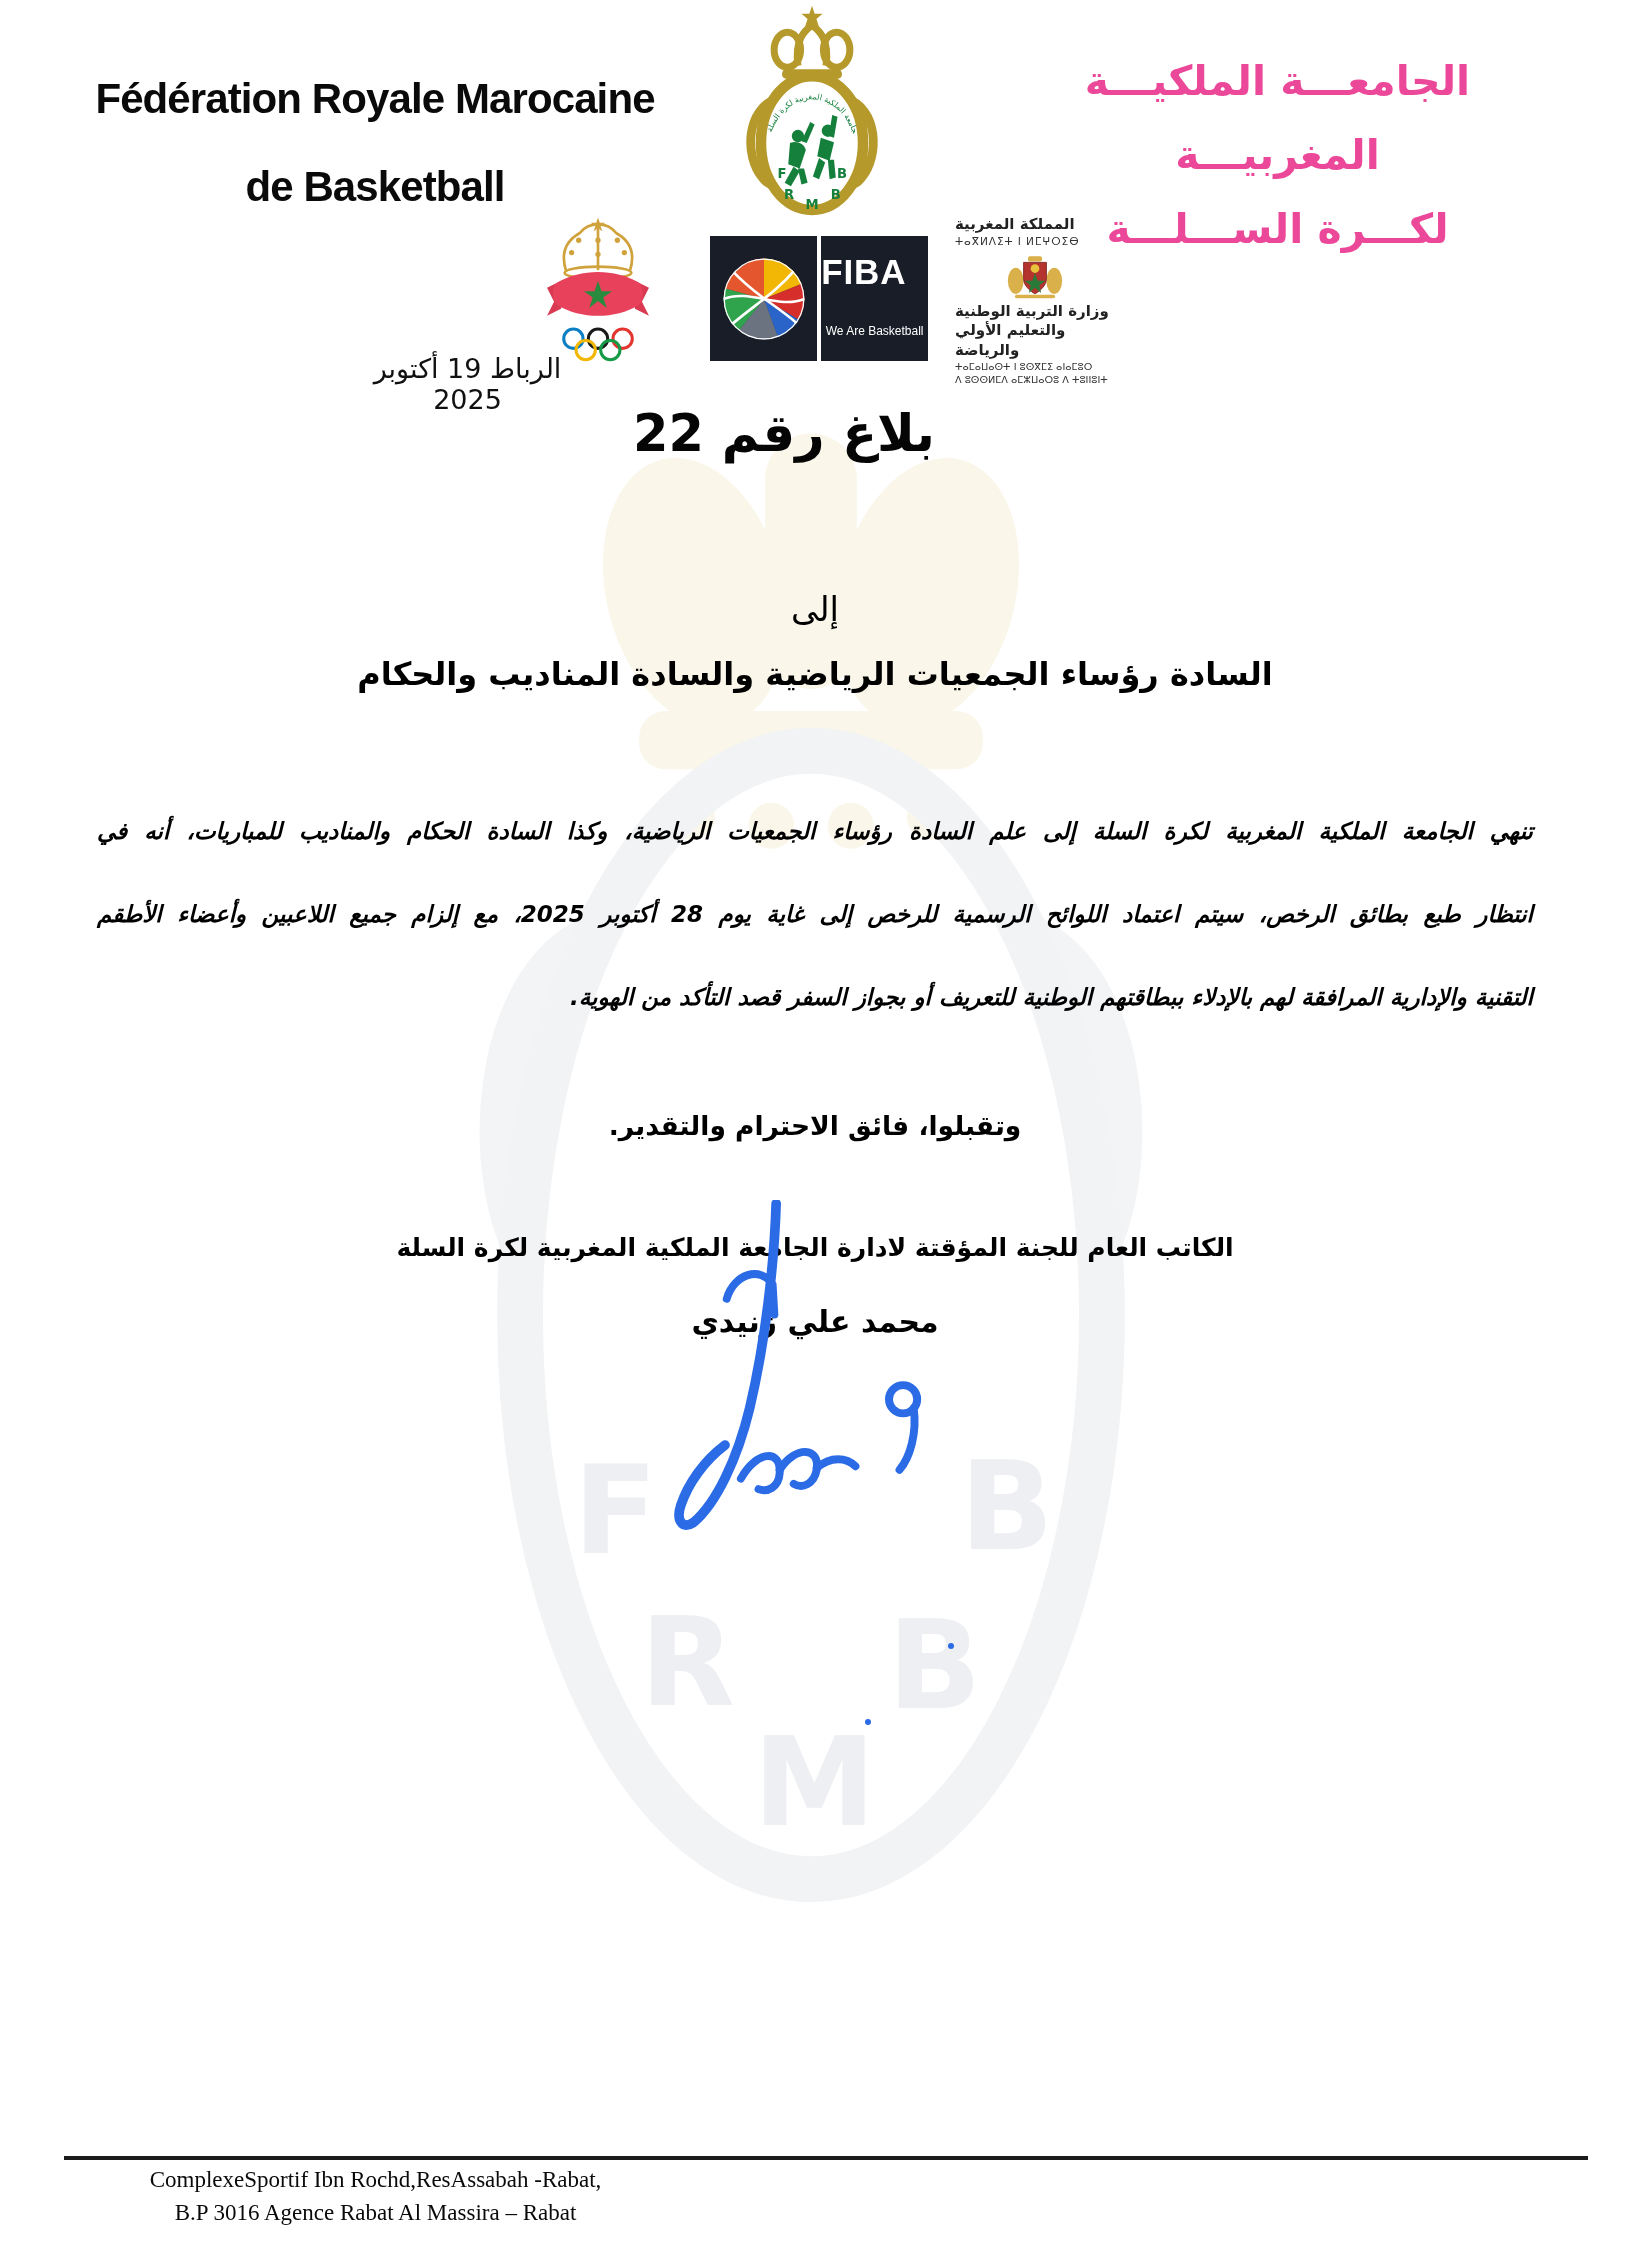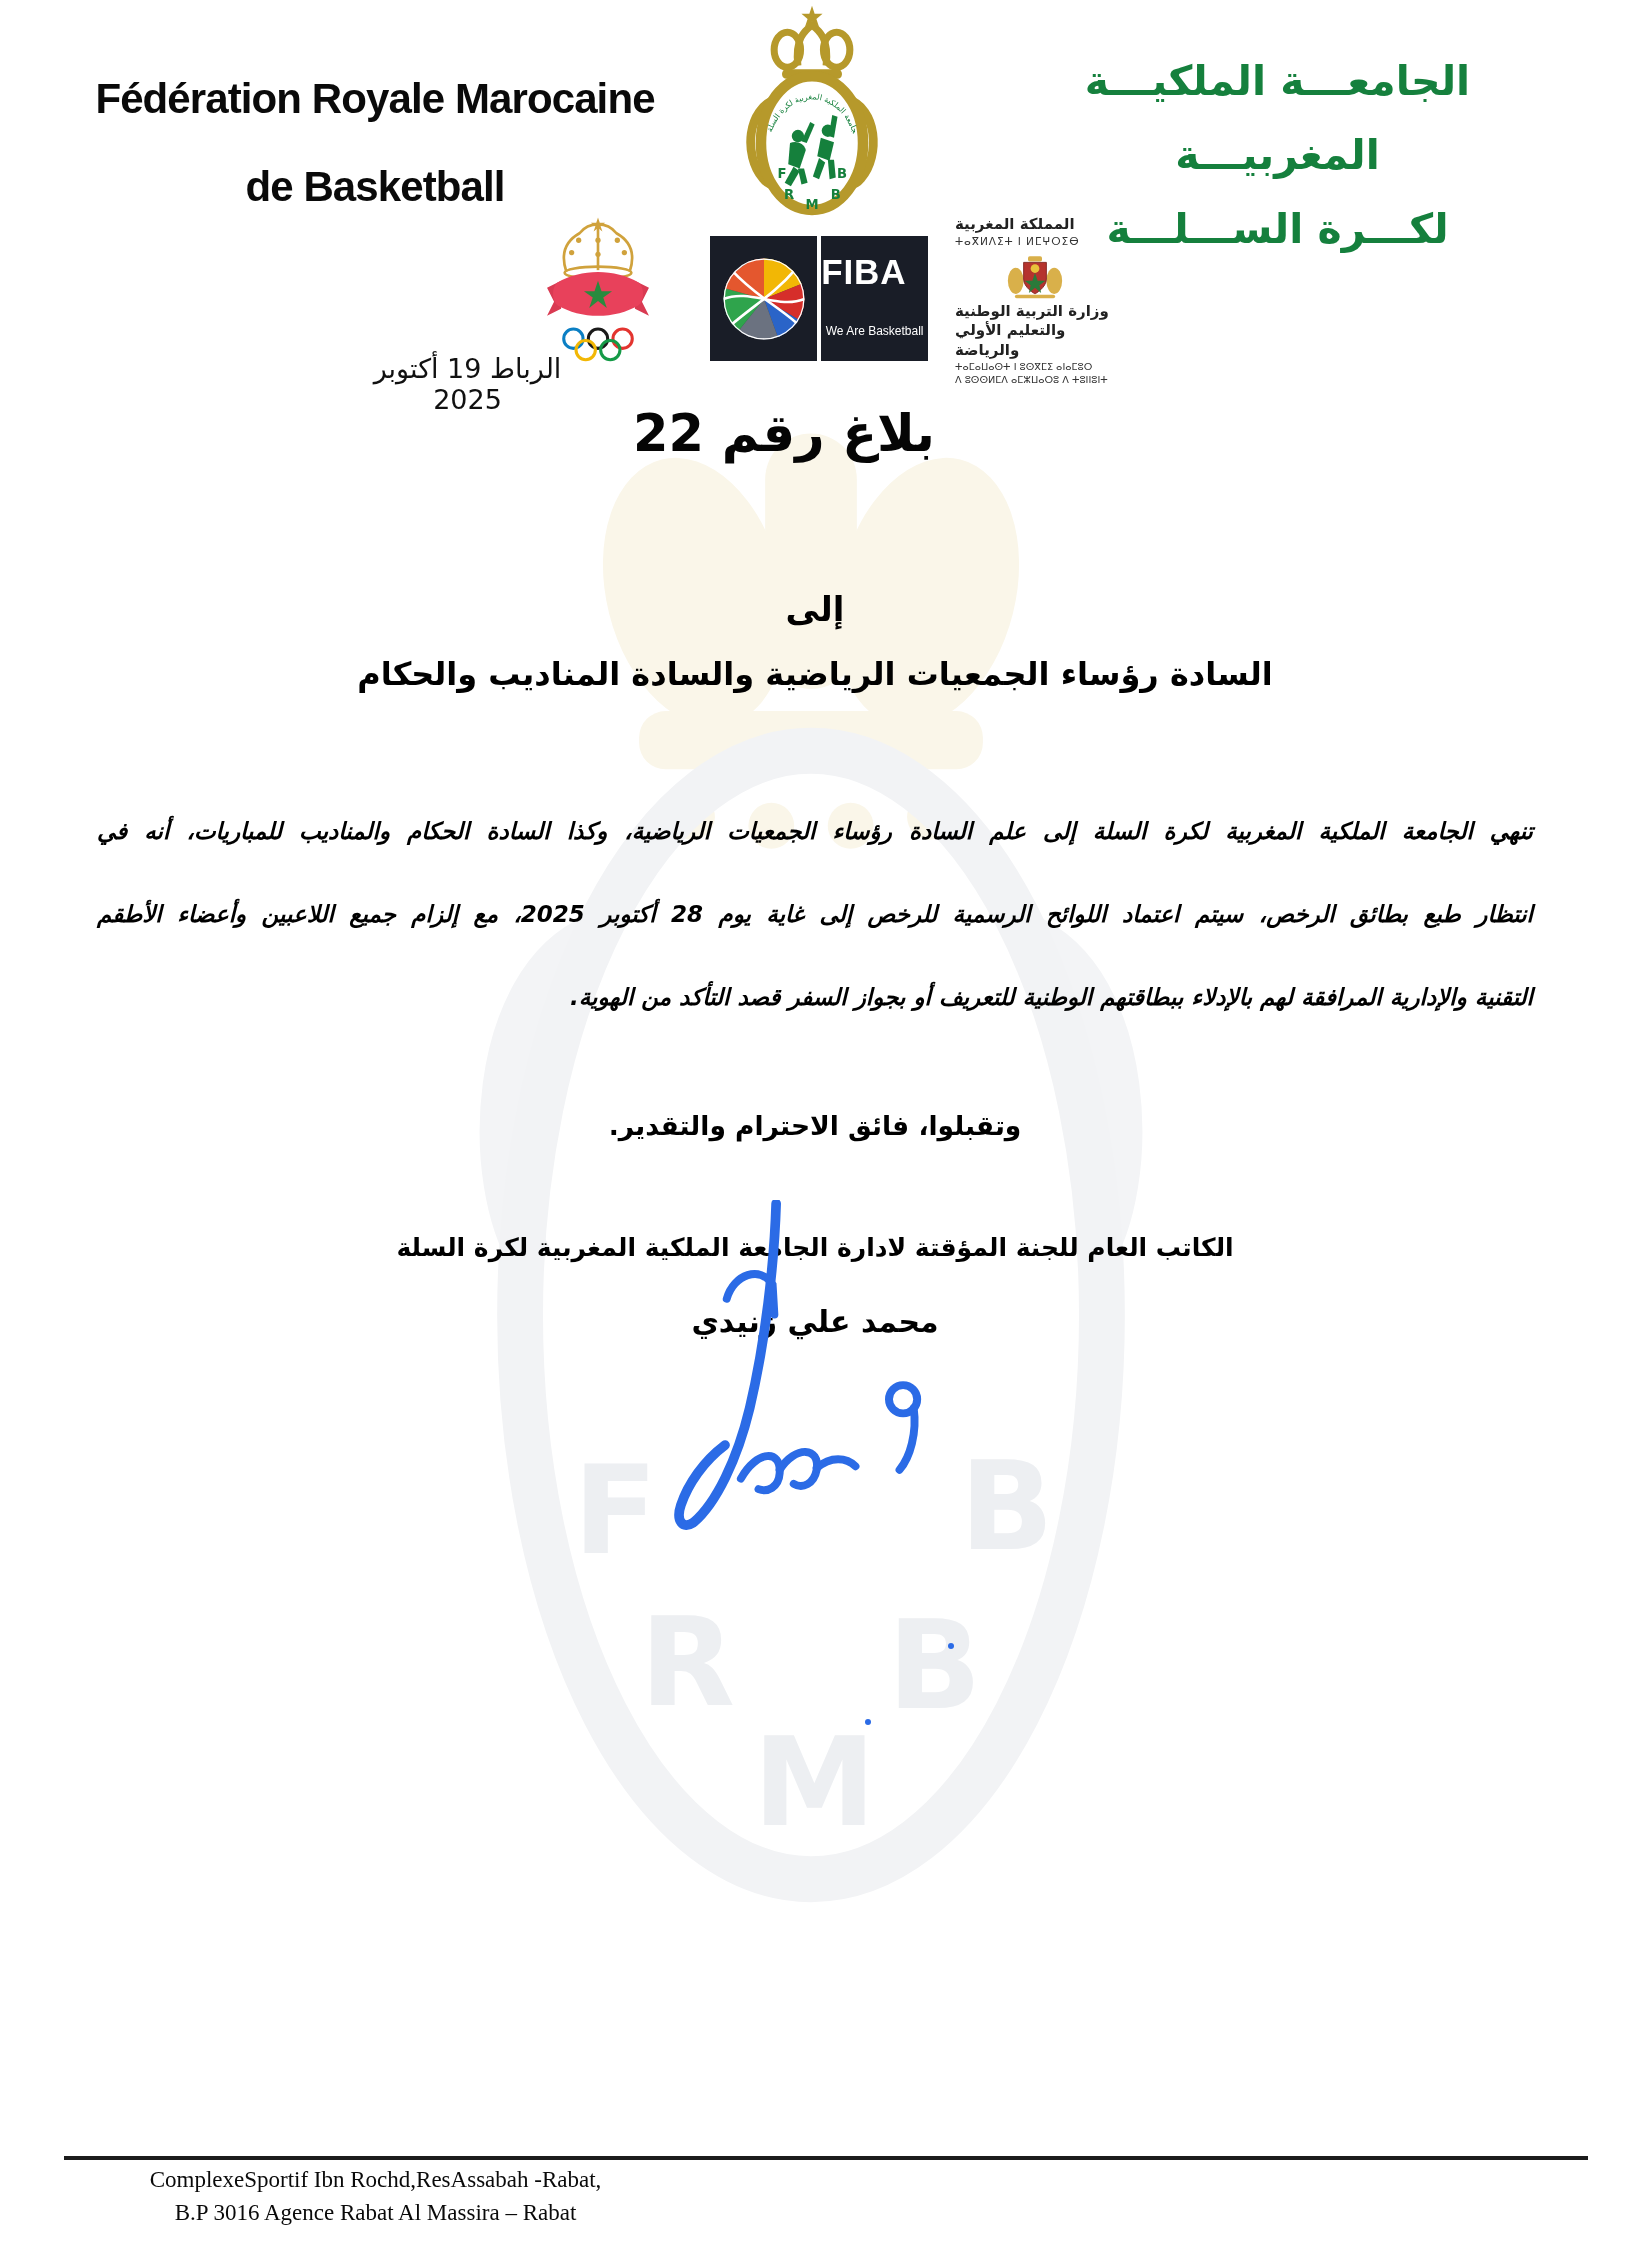--- a/index.html
+++ b/index.html
@@ -11,35 +11,35 @@
   .abs{position:absolute;}
 
   
   .org-fr{
     left:62px;top:55px;width:626px;text-align:center;
     font-family:"Liberation Sans",sans-serif;font-weight:bold;
     font-size:42px;line-height:88px;letter-spacing:-0.9px;color:#0a0a0a;
   }
   .org-ar{
     left:995px;top:44px;width:565px;text-align:center;direction:rtl;
-    font-weight:bold;font-size:41px;line-height:74px;color:#15803d;
+    font-weight:bold;font-size:41px;line-height:74px;color:#ec4899;
   }
 
   
   .date-line{
     left:344px;top:353px;width:247px;text-align:center;direction:rtl;
     font-size:27px;color:#111;
   }
   .doc-title{
     left:0;top:404px;width:1568px;text-align:center;direction:rtl;
     font-weight:bold;font-size:51px;color:#050505;
   }
   .to-label{
     left:0;top:589px;width:1630px;text-align:center;direction:rtl;
-    font-weight:bold;font-size:34px;
+    font-weight:normal;font-size:34px;
   }
   .addressee{
     left:0;top:655px;width:1630px;text-align:center;direction:rtl;
     font-weight:bold;font-size:32px;
   }
   .body-block{left:97px;top:790px;width:1436px;direction:rtl;font-style:italic;}
   .body-line{
     height:83px;line-height:83px;font-size:23px;font-weight:bold;
     direction:rtl;white-space:nowrap;
   }

